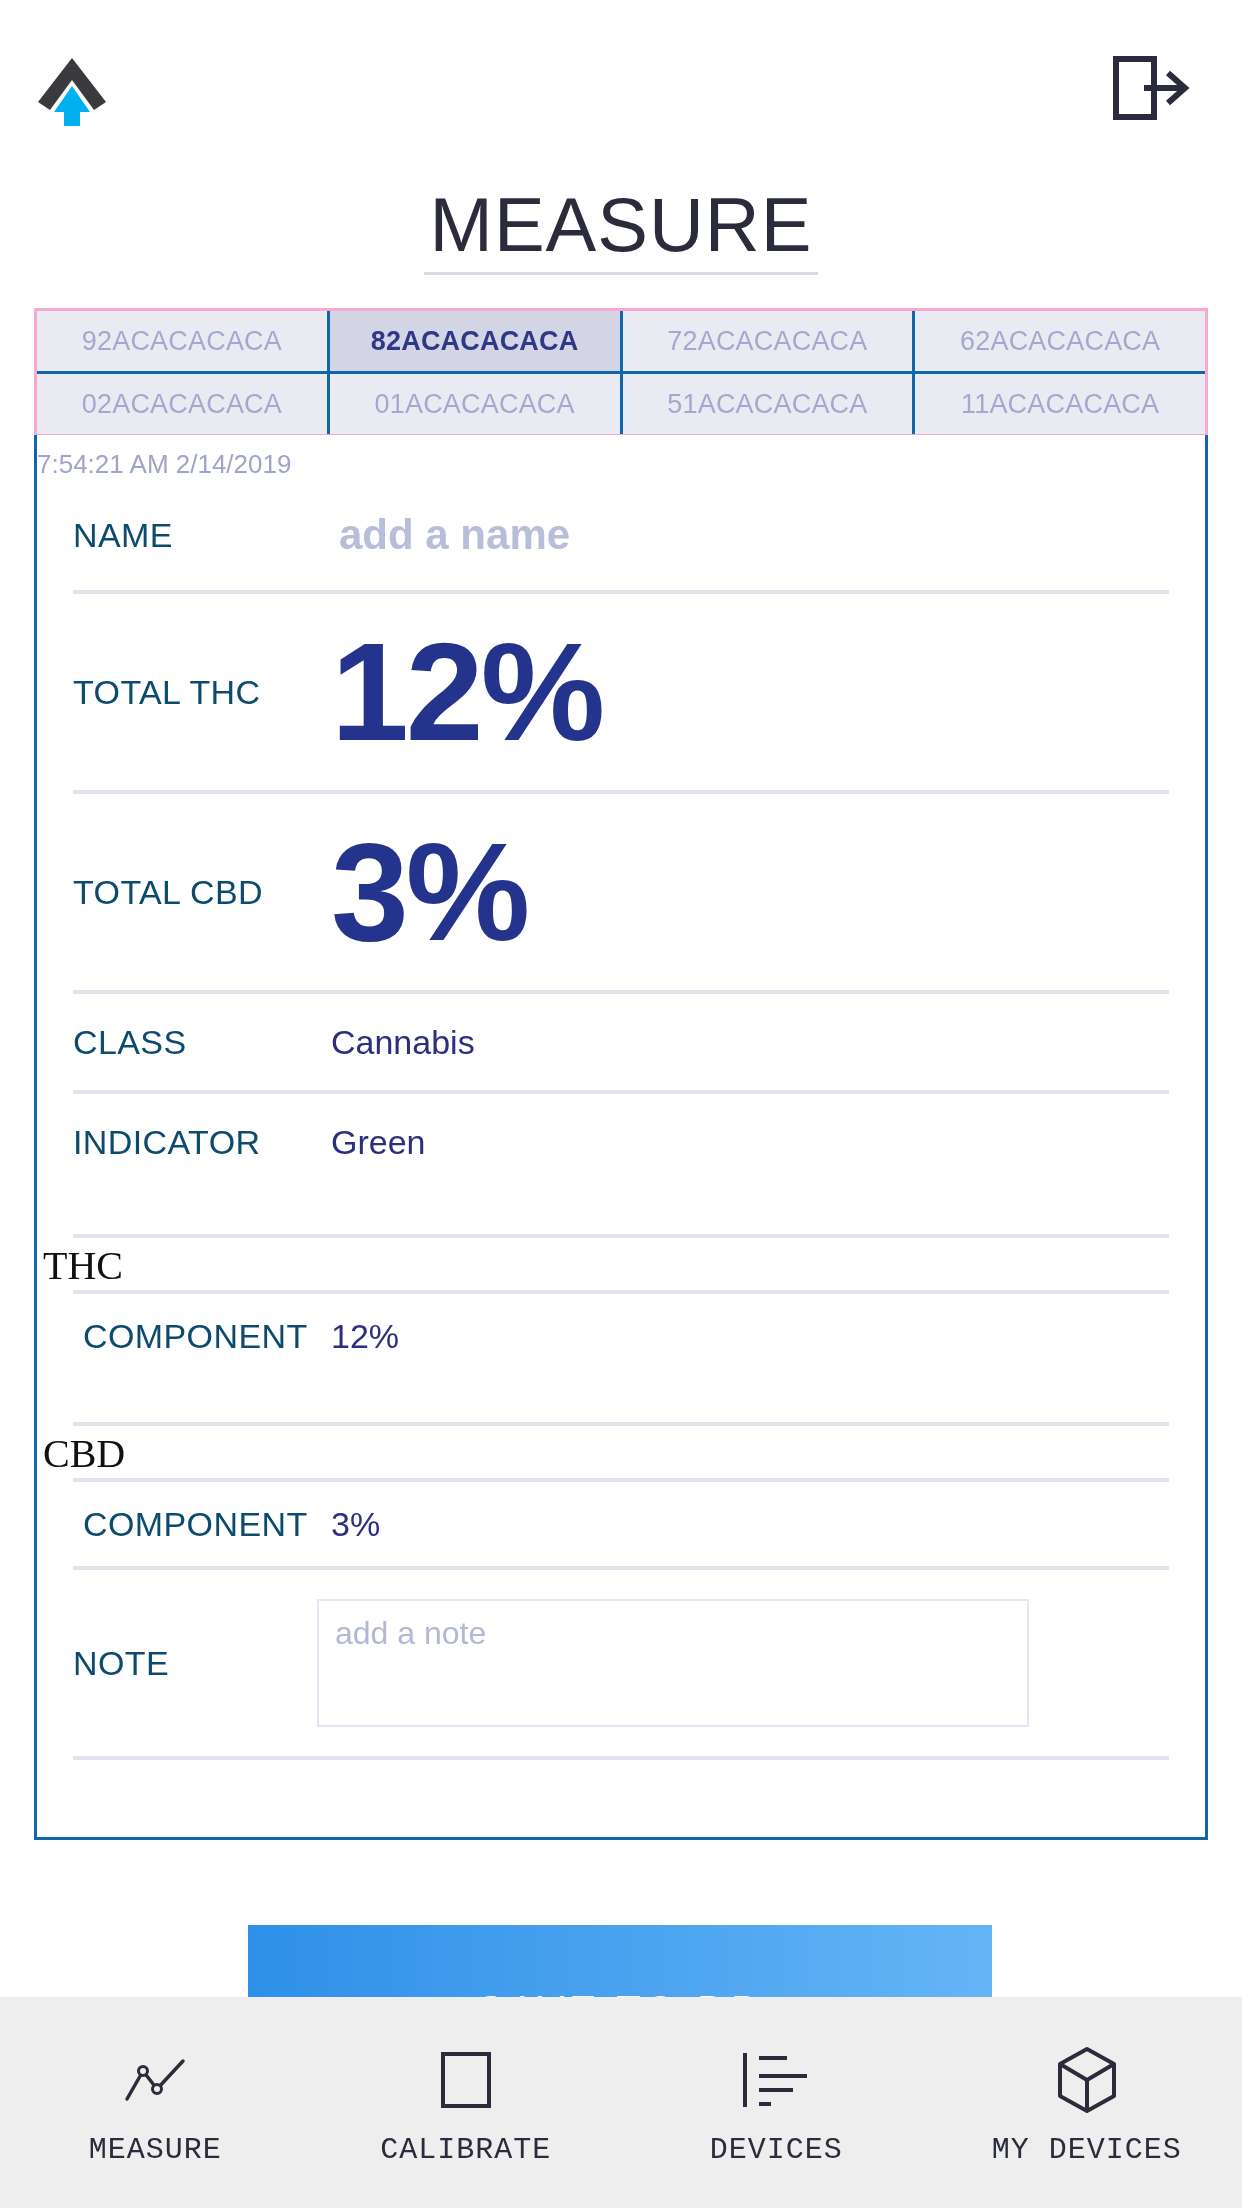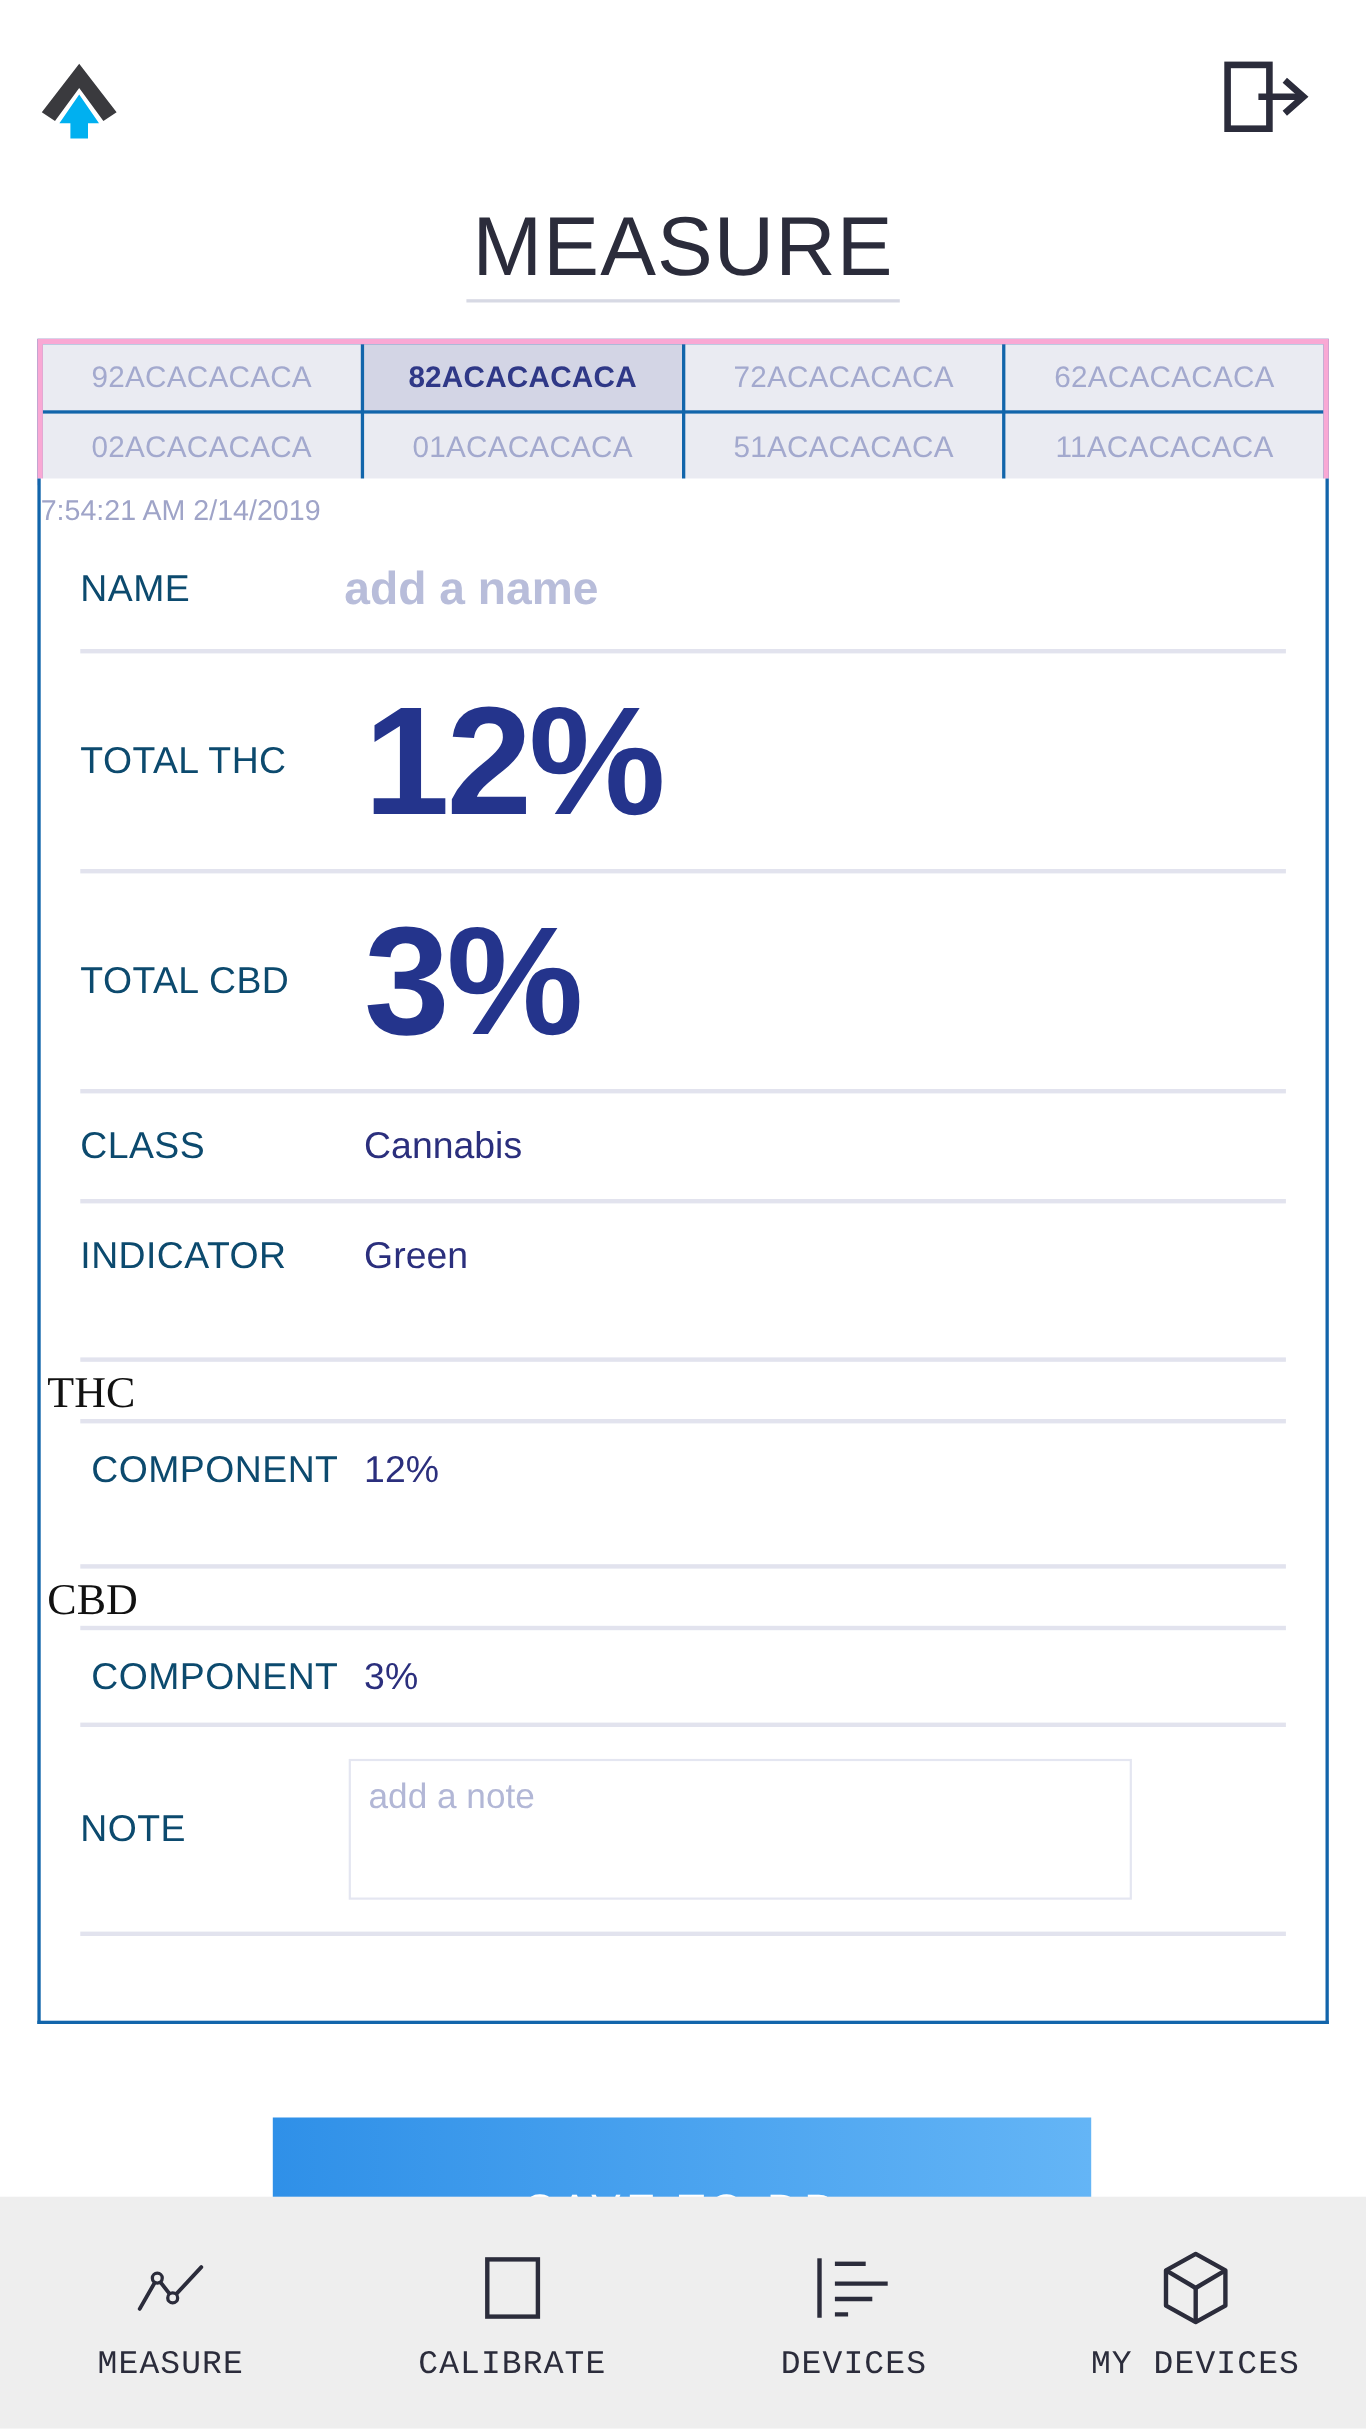--- a/index.html
+++ b/index.html
@@ -59,21 +59,21 @@
     border-bottom: 3px solid #d7d9e4;
     padding: 0 6px 4px 6px;
   }
 
   
   .tabs {
     position: absolute;
     top: 308px;
     left: 34px;
     width: 1174px;
-    border: 5px solid #f9a8d4;
+    border: 3px solid #f9a8d4;
     display: flex;
     flex-wrap: wrap;
     background: #1265ab;
     gap: 3px;
   }
   .tab {
     flex: 0 0 calc((100% - 9px) / 4);
     height: 60px;
     background: #eaebf2;
     color: #a3a9ce;
@@ -135,21 +135,21 @@
     font-family: "Liberation Sans", sans-serif;
   }
 
   
   .row-name { height: 110px; }
   .name-placeholder {
     color: #b8bdda;
     font-size: 42px;
     font-weight: 700;
     font-family: "Liberation Sans", sans-serif;
-    margin-left: 0;
+    margin-left: 26px;
   }
 
   
   .row-big { height: 200px; }
   .big-value {
     color: #24348c;
     font-size: 140px;
     font-weight: 700;
     line-height: 140px;
     letter-spacing: -3px;

